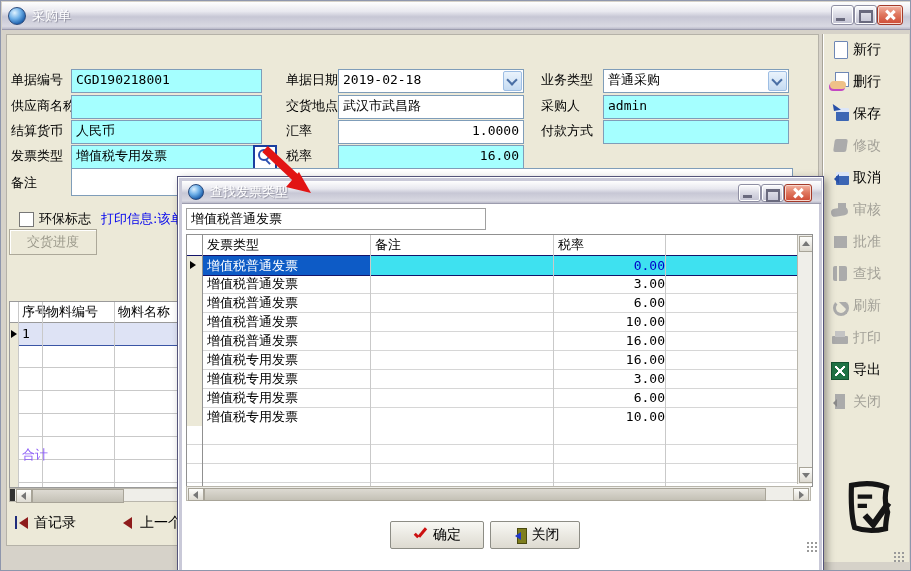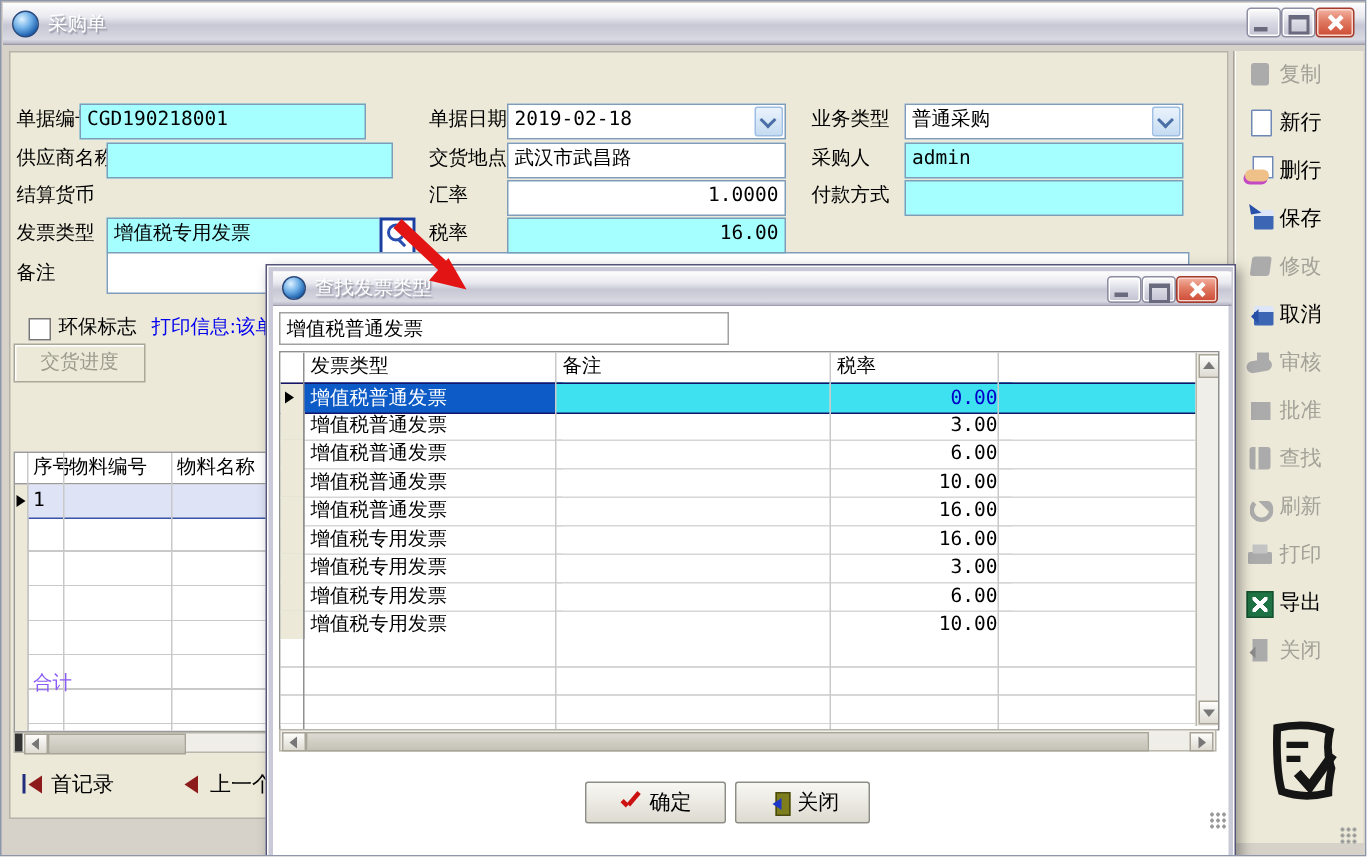--- a/index.html
+++ b/index.html
@@ -149,24 +149,25 @@
   <div class="winbtn" style="left:853px;width:21px">
       <span class="glyph-max"></span>
     </div>
   <div class="winbtn close" style="left:876px;width:24px">
       <span class="glyph-x"></span>
     </div>
 
   <div class="abs" style="left:5px;top:33px;width:813px;height:512px;background:#ECE9D8;border:1px solid #B5B2A8"></div>
 
   <div class="flabel" style="left:10px;top:68px">单据编号</div>
-  <div class="fbox cyan mono" style="left:52px;top:68px;width:181px">CGD190218001</div>
+  <div class="fbox cyan mono" style="left:70px;top:68px;width:181px">CGD190218001</div>
   <div class="flabel" style="left:10px;top:94px">供应商名称</div>
   <div class="fbox cyan" style="left:70px;top:94px;width:181px"></div>
   <div class="flabel" style="left:10px;top:119px">结算货币</div>
+  <div class="fbox cyan" style="left:70px;top:119px;width:181px">人民币</div>
   <div class="flabel" style="left:10px;top:144px">发票类型</div>
   <div class="fbox cyan" style="left:70px;top:144px;width:181px">增值税专用发票</div>
   <div class="lookup-btn" style="left:252px;top:144px">
     <span class="mag"></span>
   </div>
   <div class="flabel" style="left:10px;top:171px">备注</div>
   <div class="fbox" style="left:70px;top:167px;width:712px;height:26px"></div>
 
   <div class="flabel" style="left:285px;top:68px">单据日期</div>
   <div class="fbox mono" style="left:337px;top:68px;width:176px">
@@ -232,24 +233,20 @@
     <span>首记录</span>
   </div>
   <div class="navitem" style="left:118px;top:513px">
     <span class="nav-ico">
       <span class="nav-tri" style="left:4px"></span>
     </span>
     <span>上一个</span>
   </div>
 
   <div id="toolbar">
-      <div class="tb-btn tb-disabled">
-        <span class="tbico ico-copy"></span>
-        <span class="tb-label">复制</span>
-      </div>
       <div class="tb-btn">
         <span class="tbico ico-new-row"></span>
         <span class="tb-label">新行</span>
       </div>
       <div class="tb-btn">
         <span class="tbico ico-delete-row"></span>
         <span class="tb-label">删行</span>
       </div>
       <div class="tb-btn">
         <span class="tbico ico-save"></span>

